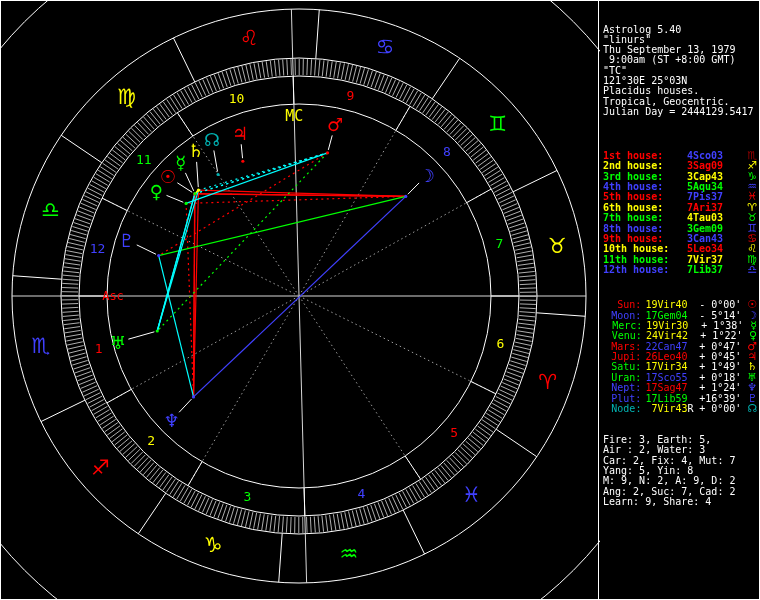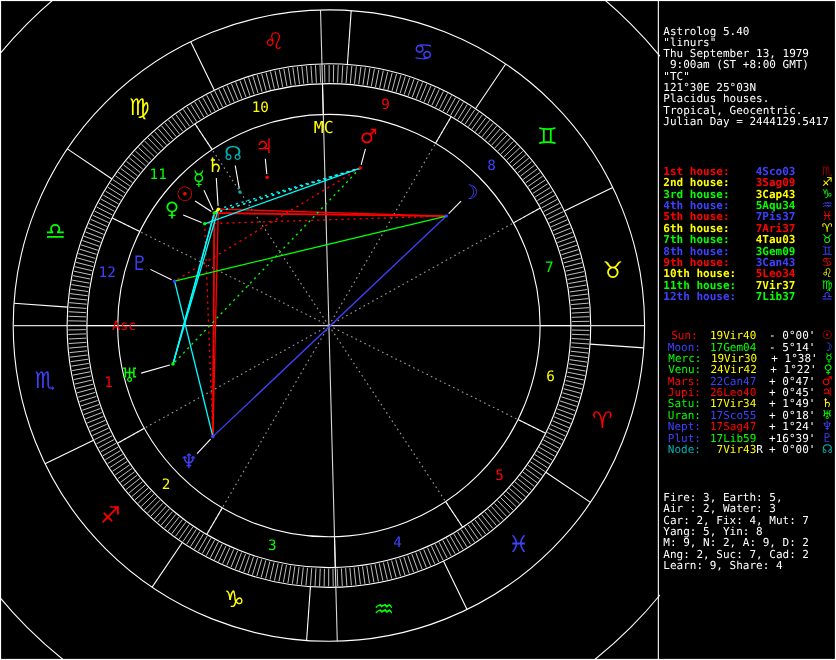--- a/index.html
+++ b/index.html
@@ -6,26 +6,26 @@
   #root{position:relative;width:760px;height:600px;background:#000;overflow:hidden;
         font-family:"DejaVu Sans Mono", monospace;}
   #frame{position:absolute;inset:0;border:1px solid #ffffff;pointer-events:none;z-index:50;}
   #wheel{position:absolute;left:0;top:0;}
   #vsep{position:absolute;left:598px;top:0;width:1px;height:600px;background:#ffffff;}
   #sidebar{position:absolute;left:603px;top:0;width:154px;height:600px;color:#e8e8e8;
            font-size:10px;line-height:10.3px;white-space:pre;}
   #sb-header{padding-top:4px;}
   #sb-houses{margin-top:13px;font-weight:bold;}
   #sb-planets{margin-top:4px;}
-  #sb-stats{margin-top:13px;}
+  #sb-stats{}
   .row{display:flex;align-items:baseline;height:10.4px;}
   .h-label{width:84px;}
   .h-value{width:46px;}
   .glyph{margin-left:auto;font-family:"DejaVu Sans", sans-serif;font-size:11px;text-align:right;}
-  .p-label{width:40px;text-align:center;}
+  .p-label{width:40px;text-align:right;}
   .p-value{width:56px;padding-left:4px;}
   .p-off{width:50px;color:#ffffff;}
   .retro{color:#ffffff;}
 </style>
 </head>
 <body>
 
 <div id="root">
   <svg id="wheel" width="600" height="600" viewBox="0 0 600 600">
       <circle cx="299" cy="296" r="388" fill="none" stroke="#ffffff" stroke-width="1"></circle>

